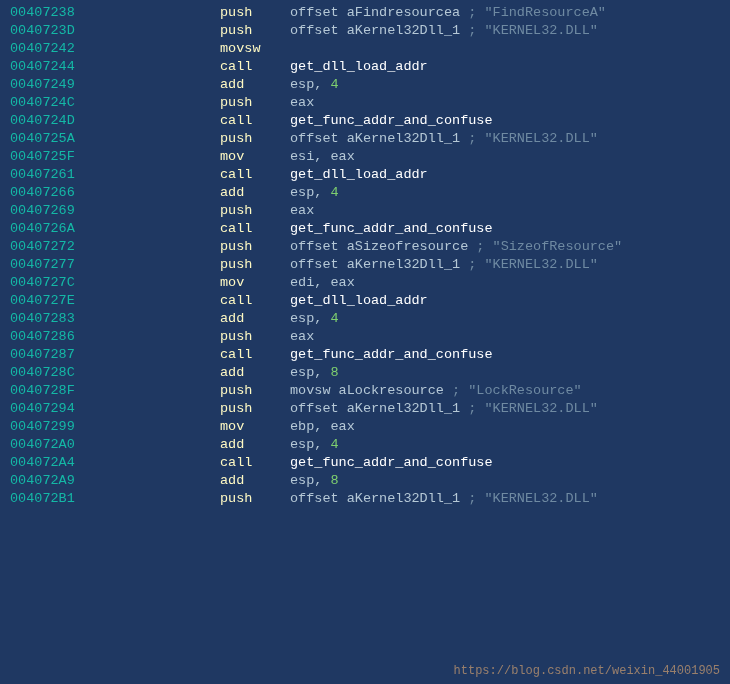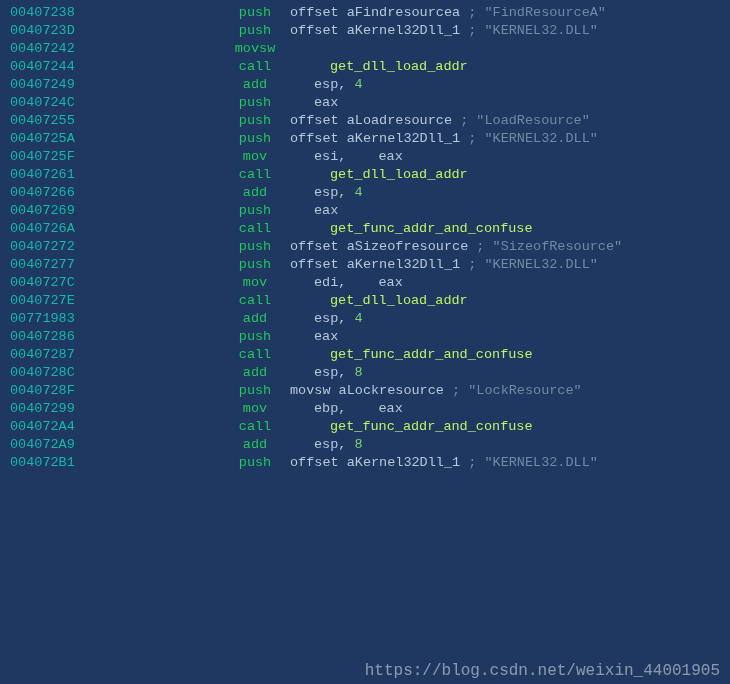--- a/index.html
+++ b/index.html
@@ -10,61 +10,63 @@
     line-height: 18px;
     padding: 4px 10px 8px 10px;
     width: 730px;
     height: 684px;
     overflow: hidden;
     position: relative;
     color: #b5c8d6;
   }
   .line { white-space: pre; }
   .addr   { color: #14b8a6; display: inline-block; width: 210px; }
-  .mnem   { color: #22c55e; display: inline-block; width: 70px; text-align: center; }
-  .func   { color: #bef264; margin-left: 40px; }
+  .mnem   { color: #fef9c3; display: inline-block; width: 70px; }
+  .func   { color: #ffffff; }
   .op     { color: #b5c8d6; }
-  .reg    { color: #b5c8d6; margin-left: 24px; }
+  .reg    { color: #b5c8d6; }
   .gray   { color: #6f8aa2; }
   .str    { color: #6f8aa2; }
   .num    { color: #7ecf6f; }
   .watermark {
     position: absolute;
     bottom: 4px;
     right: 10px;
-    color: #e5e5e5;
-    font-size: 16px;
+    color: #fdba74;
+    font-size: 12px;
     opacity: 0.55;
     pointer-events: none;
   }
 </style>
 </head>
 <body>
 
 <div id="listing">
     <div class="line"><span class="addr">00407238</span><span class="mnem">push</span><span class="op">offset aFindresourcea </span><span class="gray">; </span><span class="str">"FindResourceA"</span></div>
     <div class="line"><span class="addr">0040723D</span><span class="mnem">push</span><span class="op">offset aKernel32Dll_1 </span><span class="gray">; </span><span class="str">"KERNEL32.DLL"</span></div>
     <div class="line"><span class="addr">00407242</span><span class="mnem">movsw</span></div>
     <div class="line"><span class="addr">00407244</span><span class="mnem">call</span><span class="func">get_dll_load_addr</span></div>
     <div class="line"><span class="addr">00407249</span><span class="mnem">add</span><span class="reg">esp</span><span class="op">, </span><span class="num">4</span></div>
     <div class="line"><span class="addr">0040724C</span><span class="mnem">push</span><span class="reg">eax</span></div>
-    <div class="line"><span class="addr">00407255</span><span class="mnem">push</span><span class="op">offset aLoadresource </span><span class="gray">; </span><span class="str">"LoadResource"</span></div>
+    <div class="line"><span class="addr">0040724D</span><span class="mnem">call</span><span class="func">get_func_addr_and_confuse</span></div>
     <div class="line"><span class="addr">0040725A</span><span class="mnem">push</span><span class="op">offset aKernel32Dll_1 </span><span class="gray">; </span><span class="str">"KERNEL32.DLL"</span></div>
     <div class="line"><span class="addr">0040725F</span><span class="mnem">mov</span><span class="reg">esi</span><span class="op">, </span><span class="reg">eax</span></div>
     <div class="line"><span class="addr">00407261</span><span class="mnem">call</span><span class="func">get_dll_load_addr</span></div>
     <div class="line"><span class="addr">00407266</span><span class="mnem">add</span><span class="reg">esp</span><span class="op">, </span><span class="num">4</span></div>
     <div class="line"><span class="addr">00407269</span><span class="mnem">push</span><span class="reg">eax</span></div>
     <div class="line"><span class="addr">0040726A</span><span class="mnem">call</span><span class="func">get_func_addr_and_confuse</span></div>
     <div class="line"><span class="addr">00407272</span><span class="mnem">push</span><span class="op">offset aSizeofresource </span><span class="gray">; </span><span class="str">"SizeofResource"</span></div>
     <div class="line"><span class="addr">00407277</span><span class="mnem">push</span><span class="op">offset aKernel32Dll_1 </span><span class="gray">; </span><span class="str">"KERNEL32.DLL"</span></div>
     <div class="line"><span class="addr">0040727C</span><span class="mnem">mov</span><span class="reg">edi</span><span class="op">, </span><span class="reg">eax</span></div>
     <div class="line"><span class="addr">0040727E</span><span class="mnem">call</span><span class="func">get_dll_load_addr</span></div>
-    <div class="line"><span class="addr">00771983</span><span class="mnem">add</span><span class="reg">esp</span><span class="op">, </span><span class="num">4</span></div>
+    <div class="line"><span class="addr">00407283</span><span class="mnem">add</span><span class="reg">esp</span><span class="op">, </span><span class="num">4</span></div>
     <div class="line"><span class="addr">00407286</span><span class="mnem">push</span><span class="reg">eax</span></div>
     <div class="line"><span class="addr">00407287</span><span class="mnem">call</span><span class="func">get_func_addr_and_confuse</span></div>
     <div class="line"><span class="addr">0040728C</span><span class="mnem">add</span><span class="reg">esp</span><span class="op">, </span><span class="num">8</span></div>
     <div class="line"><span class="addr">0040728F</span><span class="mnem">push</span><span class="op">movsw aLockresource </span><span class="gray">; </span><span class="str">"LockResource"</span></div>
+    <div class="line"><span class="addr">00407294</span><span class="mnem">push</span><span class="op">offset aKernel32Dll_1 </span><span class="gray">; </span><span class="str">"KERNEL32.DLL"</span></div>
     <div class="line"><span class="addr">00407299</span><span class="mnem">mov</span><span class="reg">ebp</span><span class="op">, </span><span class="reg">eax</span></div>
+    <div class="line"><span class="addr">004072A0</span><span class="mnem">add</span><span class="reg">esp</span><span class="op">, </span><span class="num">4</span></div>
     <div class="line"><span class="addr">004072A4</span><span class="mnem">call</span><span class="func">get_func_addr_and_confuse</span></div>
     <div class="line"><span class="addr">004072A9</span><span class="mnem">add</span><span class="reg">esp</span><span class="op">, </span><span class="num">8</span></div>
     <div class="line"><span class="addr">004072B1</span><span class="mnem">push</span><span class="op">offset aKernel32Dll_1 </span><span class="gray">; </span><span class="str">"KERNEL32.DLL"</span></div>
   </div>
 <div class="watermark">https://blog.csdn.net/weixin_44001905</div>
 
 </body></html>

